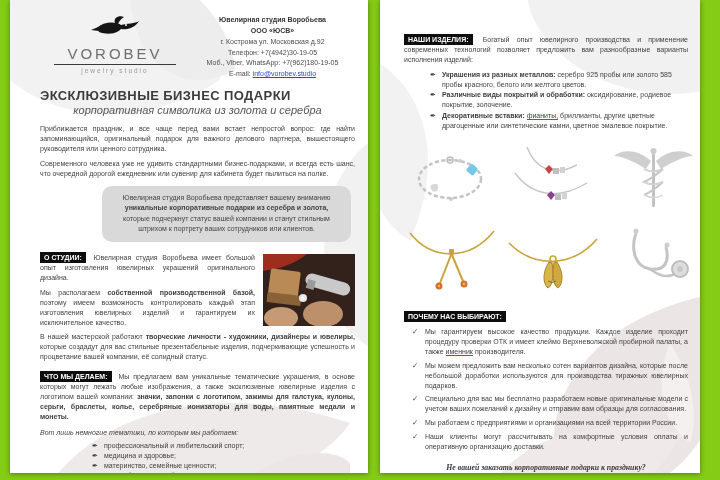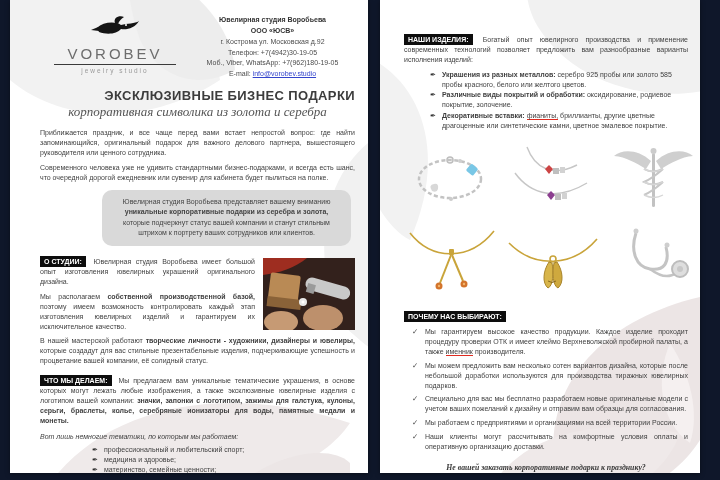--- a/index.html
+++ b/index.html
@@ -1,35 +1,35 @@
 <!DOCTYPE html>
 <html><head>
 <meta charset="utf-8">
 <style>
   html,body{margin:0;padding:0;background:#a8a8a8;}
-  .canvas{position:relative;width:720px;height:480px;background:#0f172a;overflow:hidden;
+  .canvas{position:relative;width:720px;height:480px;background:#84cc16;overflow:hidden;
           font-family:"Liberation Sans",sans-serif;color:#3f3f3f;}
   .page{position:absolute;top:0;height:473px;background:#ffffff;box-shadow:0 1px 5px rgba(0,0,0,.4);overflow:hidden;}
   .page-left{left:10px;width:358px;}
   .page-right{left:380px;width:320px;}
   .wm{position:absolute;pointer-events:none;}
   .content{position:relative;z-index:2;}
 
   
   .lp{padding:12px 13px 0 30px;}
   .lp-header{display:flex;margin-bottom:6px;}
   .logo-block{width:150px;text-align:center;padding-top:2px;}
   .brand{font-size:15px;letter-spacing:3px;color:#6d6d6d;margin-top:1px;}
   .logo-rule{height:1px;background:#3a3a3a;margin:2px 14px 2px 14px;}
   .tagline{font-size:6.5px;letter-spacing:2px;color:#9a9a9a;}
   .hdr-contacts{flex:1;text-align:center;font-size:7px;line-height:1.55;color:#4c4c4c;padding-top:3px;}
   .hdr-contacts .b{color:#333;}
-  .doc-title{text-align:right;font-size:13px;font-weight:bold;color:#3c3c3c;letter-spacing:.4px;margin:8px 0 1px 0;}
-  .doc-subtitle{text-align:center;font-size:13px;font-style:italic;color:#555;
-                font-family:Liberation Serif, serif;margin-bottom:8px;}
+  .doc-title{text-align:left;font-size:13px;font-weight:bold;color:#3c3c3c;letter-spacing:.4px;margin:8px 0 1px 0;}
+  .doc-subtitle{text-align:center;font-size:11px;font-style:italic;color:#555;
+                font-family:Liberation Sans, sans-serif;margin-bottom:8px;}
   .para{font-size:7px;line-height:1.42;text-align:justify;margin:0 0 5px 0;}
   .hl-box{background:#d9d9d9;border-radius:10px;padding:7px 14px;margin:7px 4px 10px 62px;
           text-align:center;font-size:7px;line-height:1.5;color:#444;}
   .sec-label{display:inline-block;background:#0d0d0d;color:#ffffff;font-weight:bold;
              font-size:7px;padding:1px 4px;margin-right:3px;line-height:1.3;}
   .about-wrap{overflow:hidden;margin-bottom:4px;}
   .photo{float:right;width:92px;height:72px;margin:2px 0 5px 8px;}
   ul.plain{list-style:none;margin:1px 0 6px 0;padding:0 0 0 52px;}
   ul.plain li{font-size:7px;line-height:1.45;position:relative;padding-left:12px;text-align:left;}
   .bullet{position:absolute;left:0;top:0;font-size:7px;color:#2e2e2e;}

